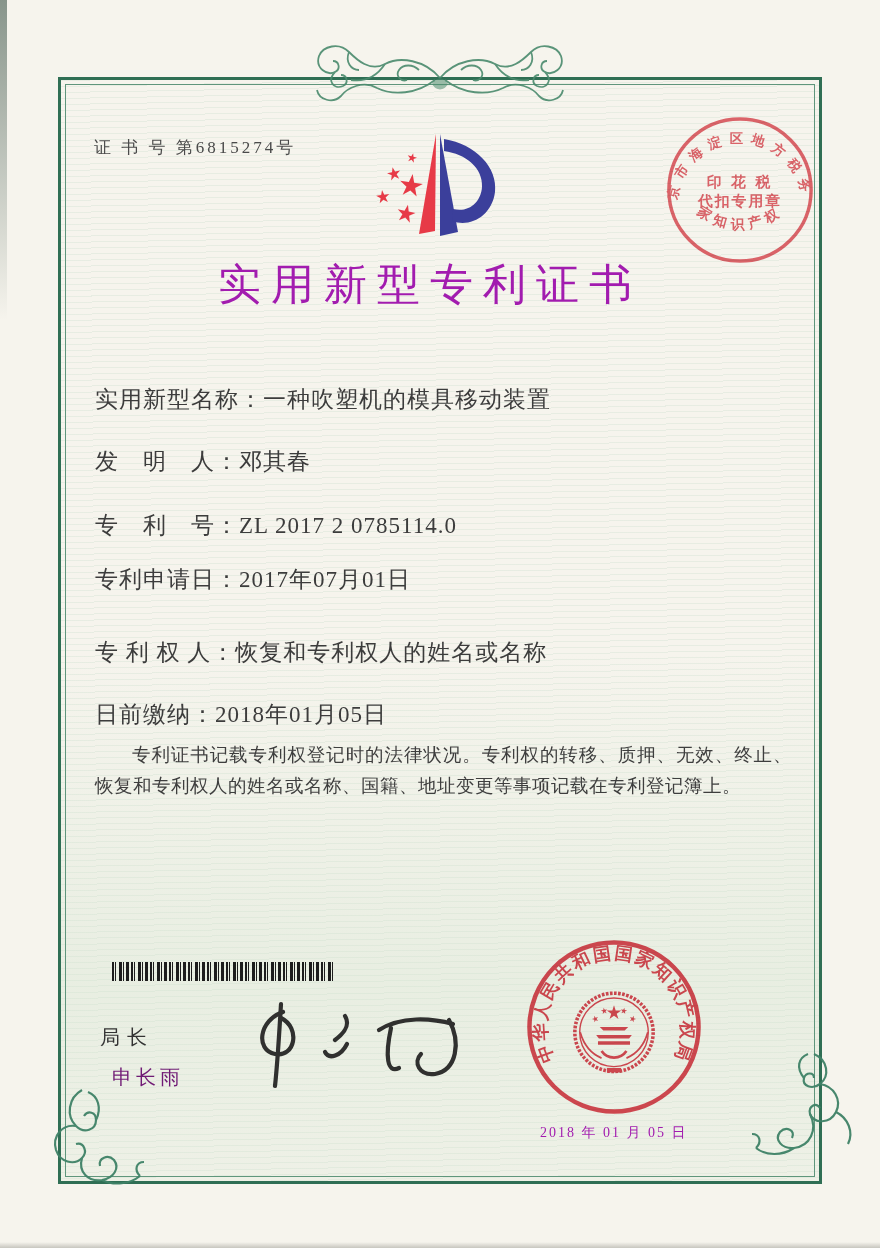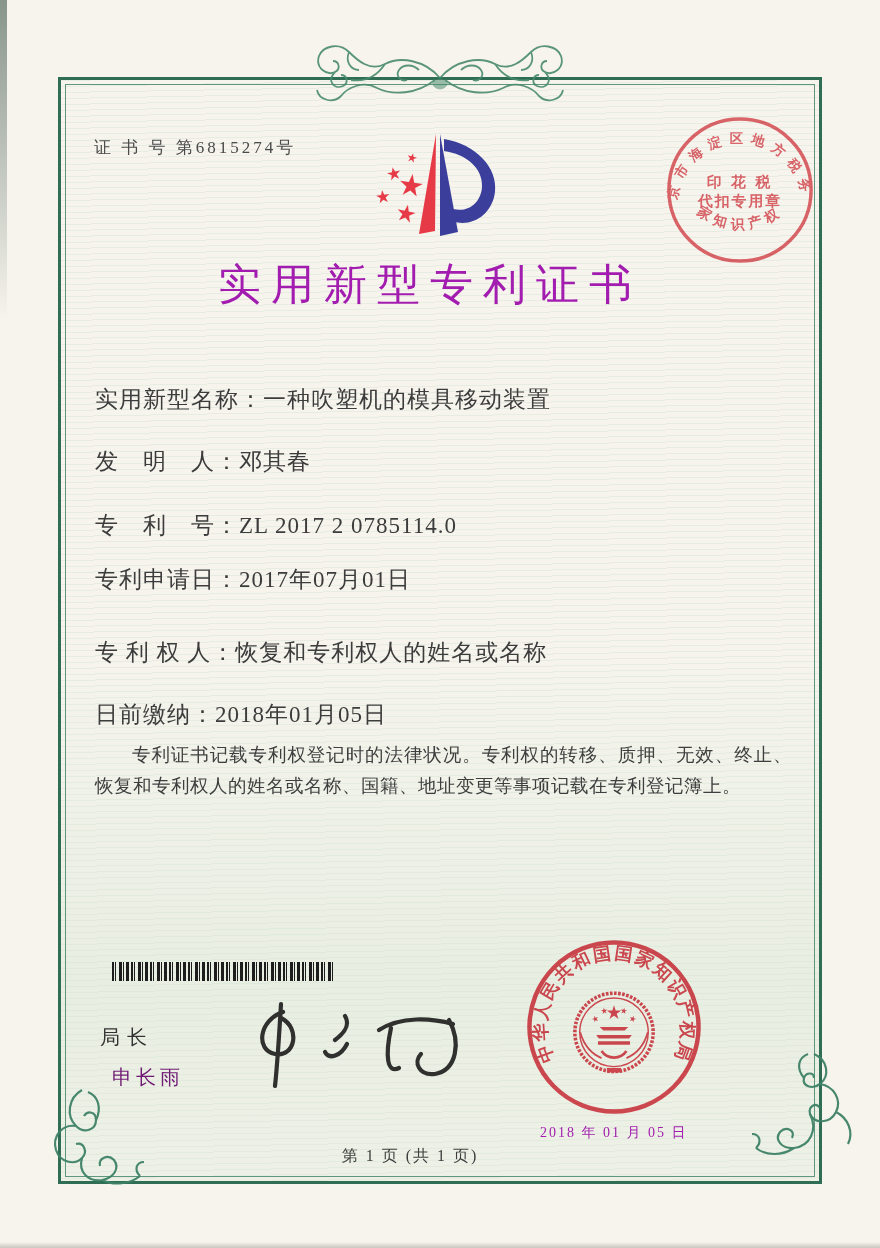--- a/index.html
+++ b/index.html
@@ -206,17 +206,16 @@
       <path d="M38,14 C14,22 10,52 30,56 C50,60 56,30 36,20"></path>
       <path d="M36,6 C34,40 32,70 30,88"></path>
       <path d="M100,18 C106,28 98,36 90,42"></path>
       <path d="M102,46 C96,58 84,62 80,54"></path>
       <path d="M134,32 C156,18 186,20 208,26"></path>
       <path d="M146,30 C140,58 142,76 154,70"></path>
       <path d="M204,22 C216,44 212,72 190,76 C174,78 168,64 176,56"></path>
     </g>
   </svg>
 
-  <div class="footer">第 1 页 (共 1 页)</div>
 
   <div class="scan-edge-left"></div>
   <div class="scan-edge-bottom"></div>
 </div>
 
 </body></html>

